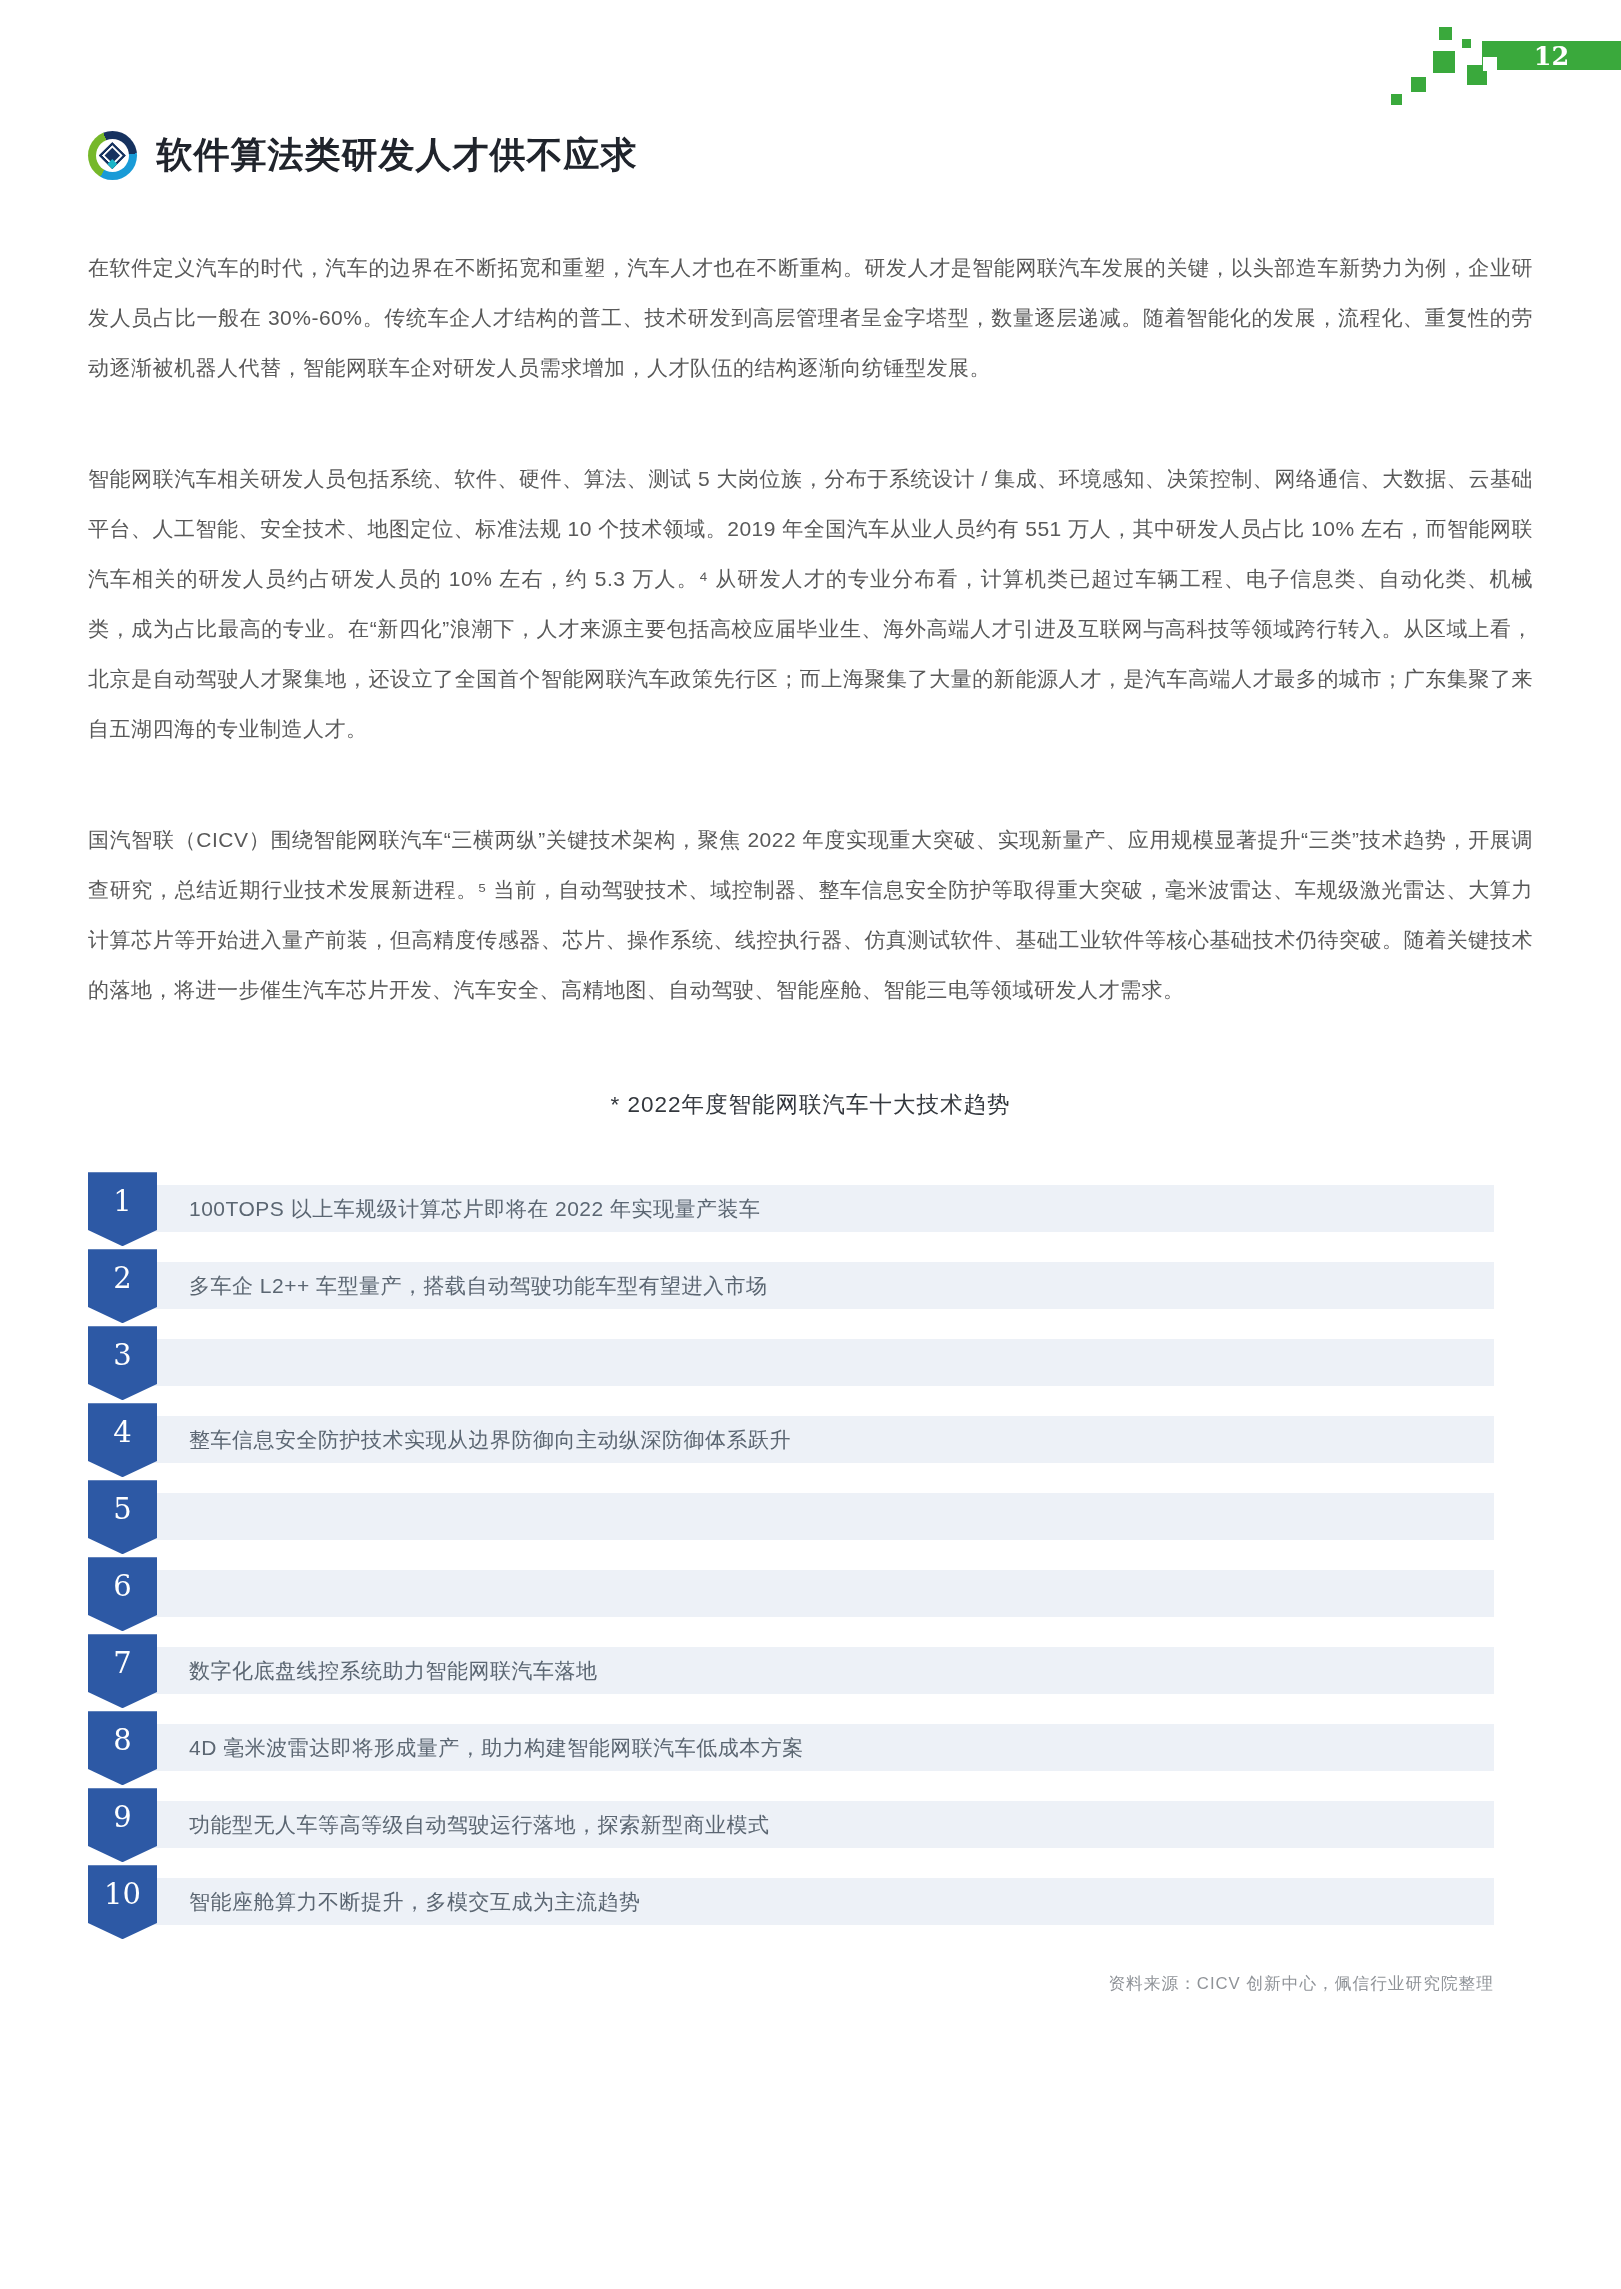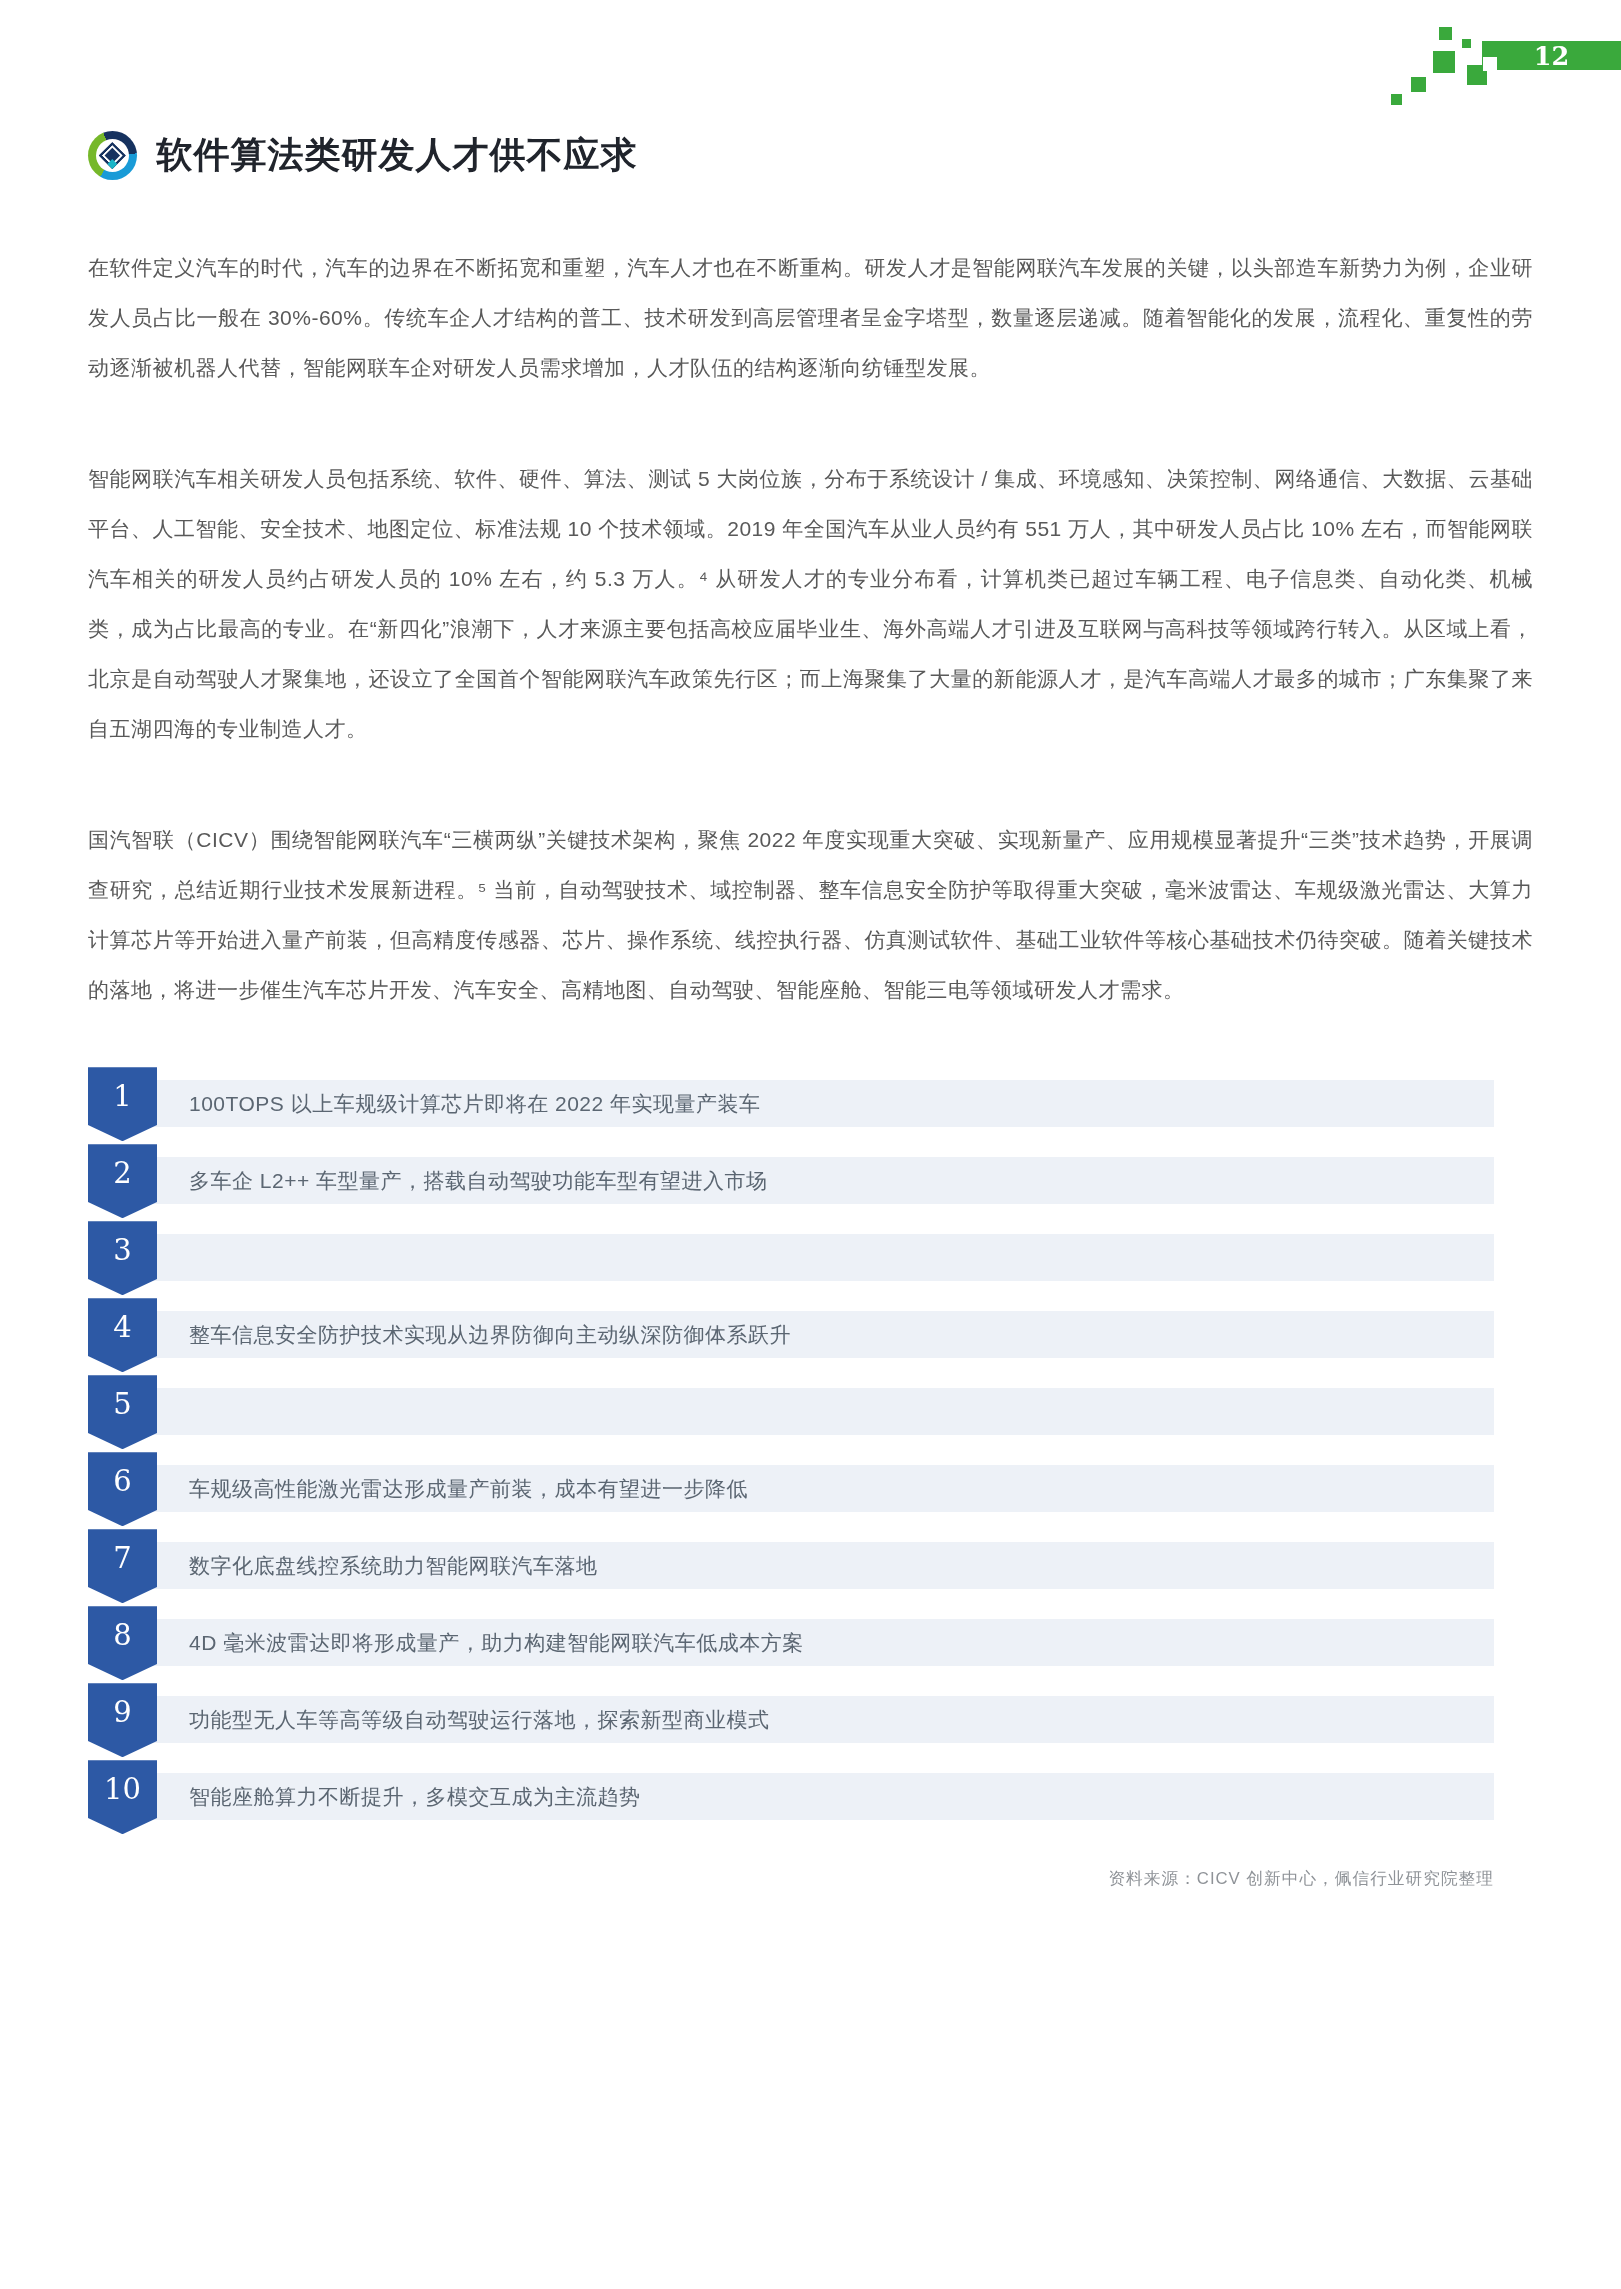--- a/index.html
+++ b/index.html
@@ -136,20 +136,21 @@
           <div class="logo-diamond"></div>
         </div>
       </div>
       <h1 class="page-title">软件算法类研发人才供不应求</h1>
     </div>
 
     <p class="body-text">在软件定义汽车的时代，汽车的边界在不断拓宽和重塑，汽车人才也在不断重构。研发人才是智能网联汽车发展的关键，以头部造车新势力为例，企业研发人员占比一般在 30%-60%。传统车企人才结构的普工、技术研发到高层管理者呈金字塔型，数量逐层递减。随着智能化的发展，流程化、重复性的劳动逐渐被机器人代替，智能网联车企对研发人员需求增加，人才队伍的结构逐渐向纺锤型发展。</p>
     <p class="body-text">智能网联汽车相关研发人员包括系统、软件、硬件、算法、测试 5 大岗位族，分布于系统设计 / 集成、环境感知、决策控制、网络通信、大数据、云基础平台、人工智能、安全技术、地图定位、标准法规 10 个技术领域。2019 年全国汽车从业人员约有 551 万人，其中研发人员占比 10% 左右，而智能网联汽车相关的研发人员约占研发人员的 10% 左右，约 5.3 万人。⁴ 从研发人才的专业分布看，计算机类已超过车辆工程、电子信息类、自动化类、机械类，成为占比最高的专业。在“新四化”浪潮下，人才来源主要包括高校应届毕业生、海外高端人才引进及互联网与高科技等领域跨行转入。从区域上看，北京是自动驾驶人才聚集地，还设立了全国首个智能网联汽车政策先行区；而上海聚集了大量的新能源人才，是汽车高端人才最多的城市；广东集聚了来自五湖四海的专业制造人才。</p>
     <p class="body-text">国汽智联（CICV）围绕智能网联汽车“三横两纵”关键技术架构，聚焦 2022 年度实现重大突破、实现新量产、应用规模显著提升“三类”技术趋势，开展调查研究，总结近期行业技术发展新进程。⁵ 当前，自动驾驶技术、域控制器、整车信息安全防护等取得重大突破，毫米波雷达、车规级激光雷达、大算力计算芯片等开始进入量产前装，但高精度传感器、芯片、操作系统、线控执行器、仿真测试软件、基础工业软件等核心基础技术仍待突破。随着关键技术的落地，将进一步催生汽车芯片开发、汽车安全、高精地图、自动驾驶、智能座舱、智能三电等领域研发人才需求。</p>
 
+    <div class="trends-subtitle">* 2022年度智能网联汽车十大技术趋势</div>
 
     <div class="trends-list">
   <div class="trend-row">
     <div class="trend-bar"></div>
     <div class="trend-badge">
       <span>1</span>
     </div>
     <div class="trend-text">100TOPS 以上车规级计算芯片即将在 2022 年实现量产装车</div>
   </div>
 
@@ -181,21 +182,20 @@
     <div class="trend-badge">
       <span>5</span>
     </div>
   </div>
 
   <div class="trend-row">
     <div class="trend-bar"></div>
     <div class="trend-badge">
       <span>6</span>
     </div>
-    <div class="trend-text">车规级高性能激光雷达形成量产前装，成本有望进一步降低</div>
   </div>
 
   <div class="trend-row">
     <div class="trend-bar"></div>
     <div class="trend-badge">
       <span>7</span>
     </div>
     <div class="trend-text">数字化底盘线控系统助力智能网联汽车落地</div>
   </div>
 

